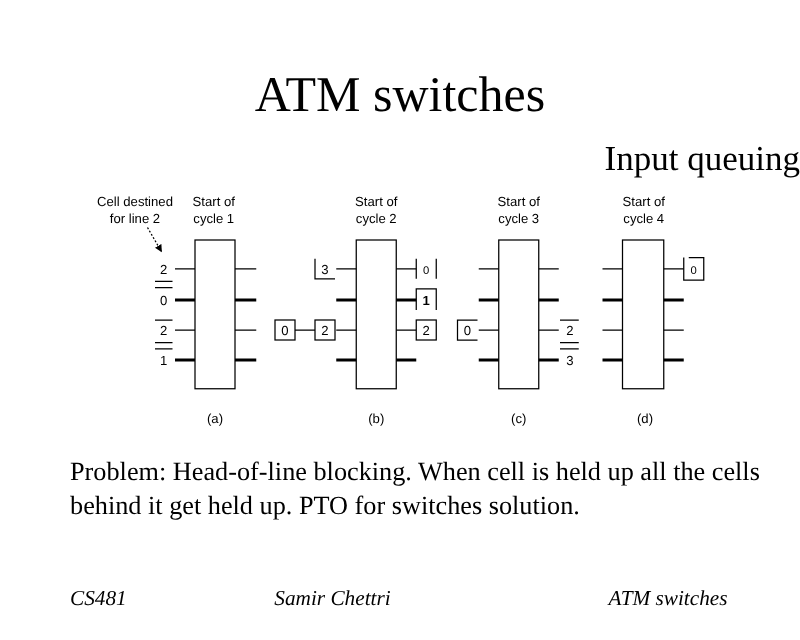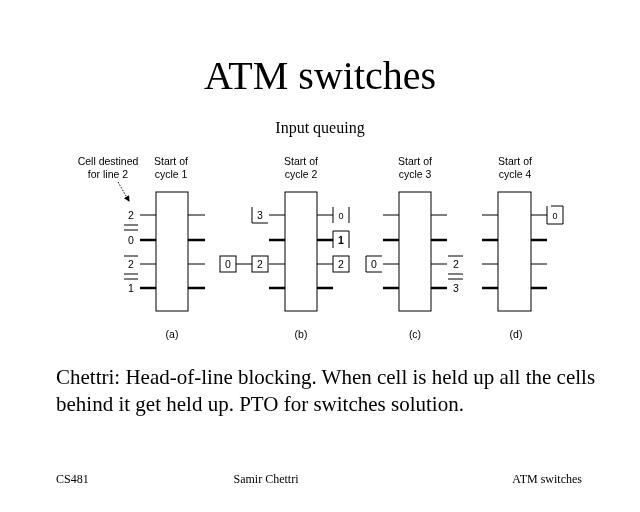--- a/index.html
+++ b/index.html
@@ -1,23 +1,23 @@
 <!DOCTYPE html>
 <html><head>
 <meta charset="utf-8">
 <style>
   html, body { margin: 0; padding: 0; background: #ffffff; }
   body { width: 640px; height: 512px; position: relative; overflow: hidden; color: #000; }
   .serif { font-family: "Liberation Serif", "DejaVu Serif", serif; }
   #title { position: absolute; left: 0; width: 640px; top: 52px; text-align: center; font-size: 40px; line-height: 48px; }
-  #subtitle { position: absolute; left: 0; width: 640px; top: 115px; text-align: center; font-size: 16px; line-height: 26px; }
+  #subtitle { position: absolute; left: 0; width: 640px; top: 115px; text-align: right; font-size: 28px; line-height: 26px; }
   #diagram { position: absolute; left: 0; top: 0; }
   #body-text { position: absolute; left: 56px; top: 364px; width: 560px; font-size: 21px; line-height: 27px; }
   #body-text b { font-weight: normal; }
-  .footer { position: absolute; top: 471px; font-size: 12px; line-height: 16px; }
+  .footer { position: absolute; top: 471px; font-size: 17px; line-height: 16px; font-style: italic; }
   #footer-left { left: 56px; }
   #footer-center { left: 0; width: 532px; text-align: center; }
   #footer-right { right: 58px; }
 </style>
 </head>
 <body>
 
 <div id="title" class="serif">ATM switches</div>
 <div id="subtitle" class="serif">Input queuing</div>
 
@@ -127,17 +127,17 @@
     <line x1="531" y1="240" x2="547" y2="240" stroke="#000" stroke-width="2.5"></line>
     <line x1="531" y1="264" x2="547" y2="264" stroke="#000" stroke-width="1"></line>
     <line x1="531" y1="288" x2="547" y2="288" stroke="#000" stroke-width="2.5"></line>
 
     <path d="M547,206 L547,224 L563,224 L563,206 L551,206" fill="none" stroke="#000"></path>
     <text x="555" y="219" text-anchor="middle" font-size="9">0</text>
     <text x="516" y="338" text-anchor="middle">(d)</text>
   </g>
 </svg>
 
-<div id="body-text" class="serif"><span>Chettri: </span><b>Head-of-line blocking.</b><span> When cell is held up all the cells behind it get held up. PTO for switches solution.</span></div>
+<div id="body-text" class="serif"><span>Problem: </span><b>Head-of-line blocking.</b><span> When cell is held up all the cells behind it get held up. PTO for switches solution.</span></div>
 
 <div id="footer-left" class="footer serif">CS481</div>
 <div id="footer-center" class="footer serif">Samir Chettri</div>
 <div id="footer-right" class="footer serif">ATM switches</div>
 
 </body></html>

